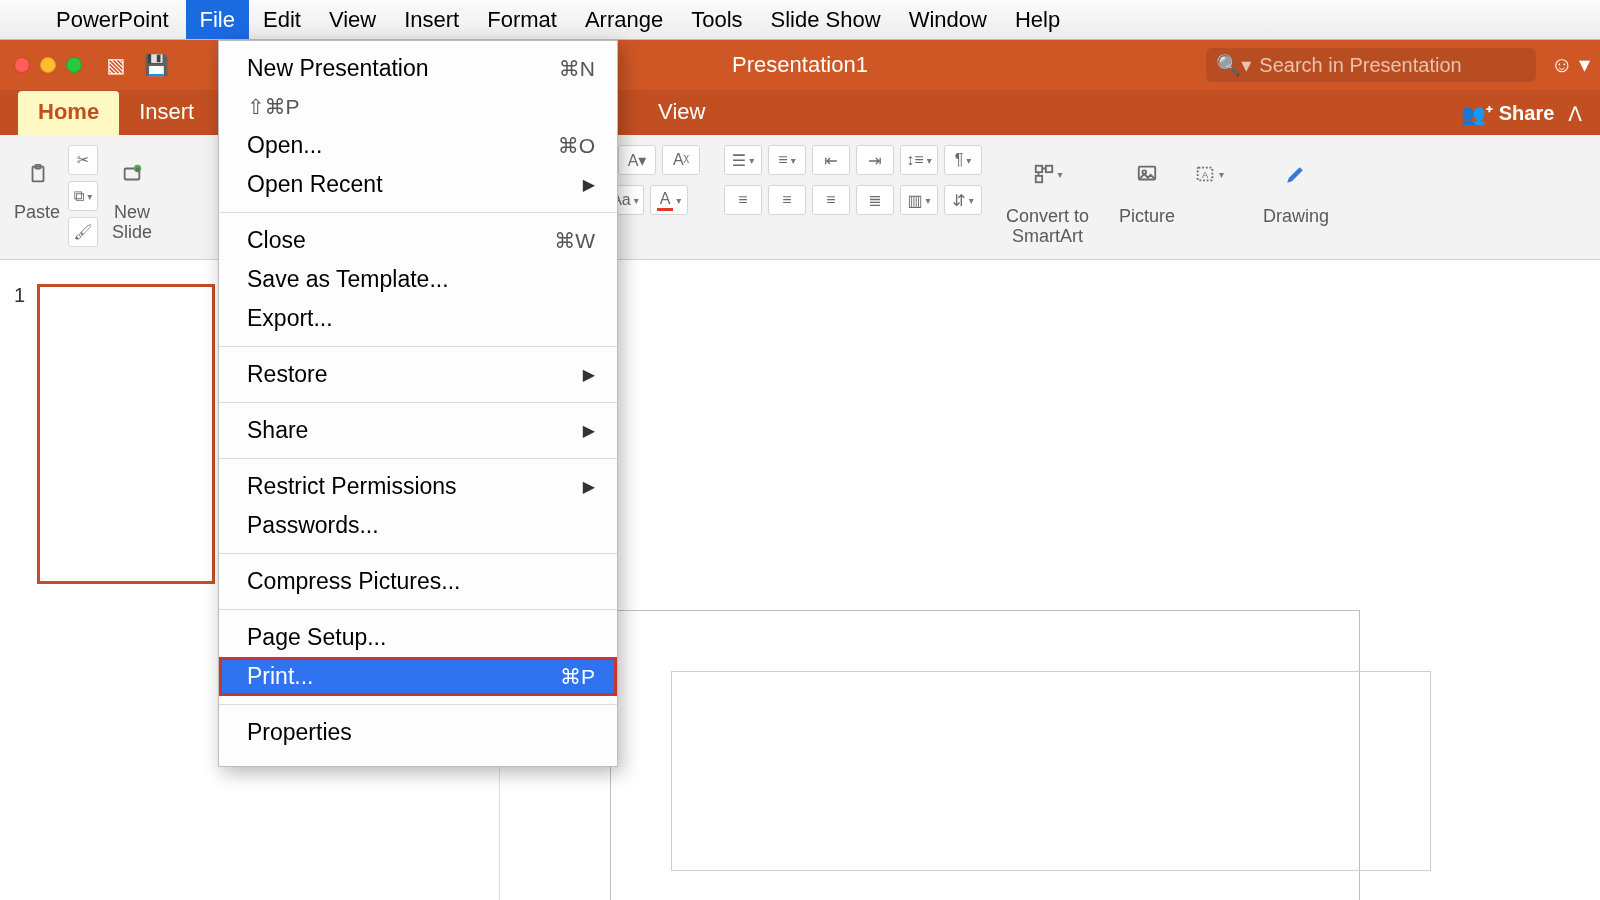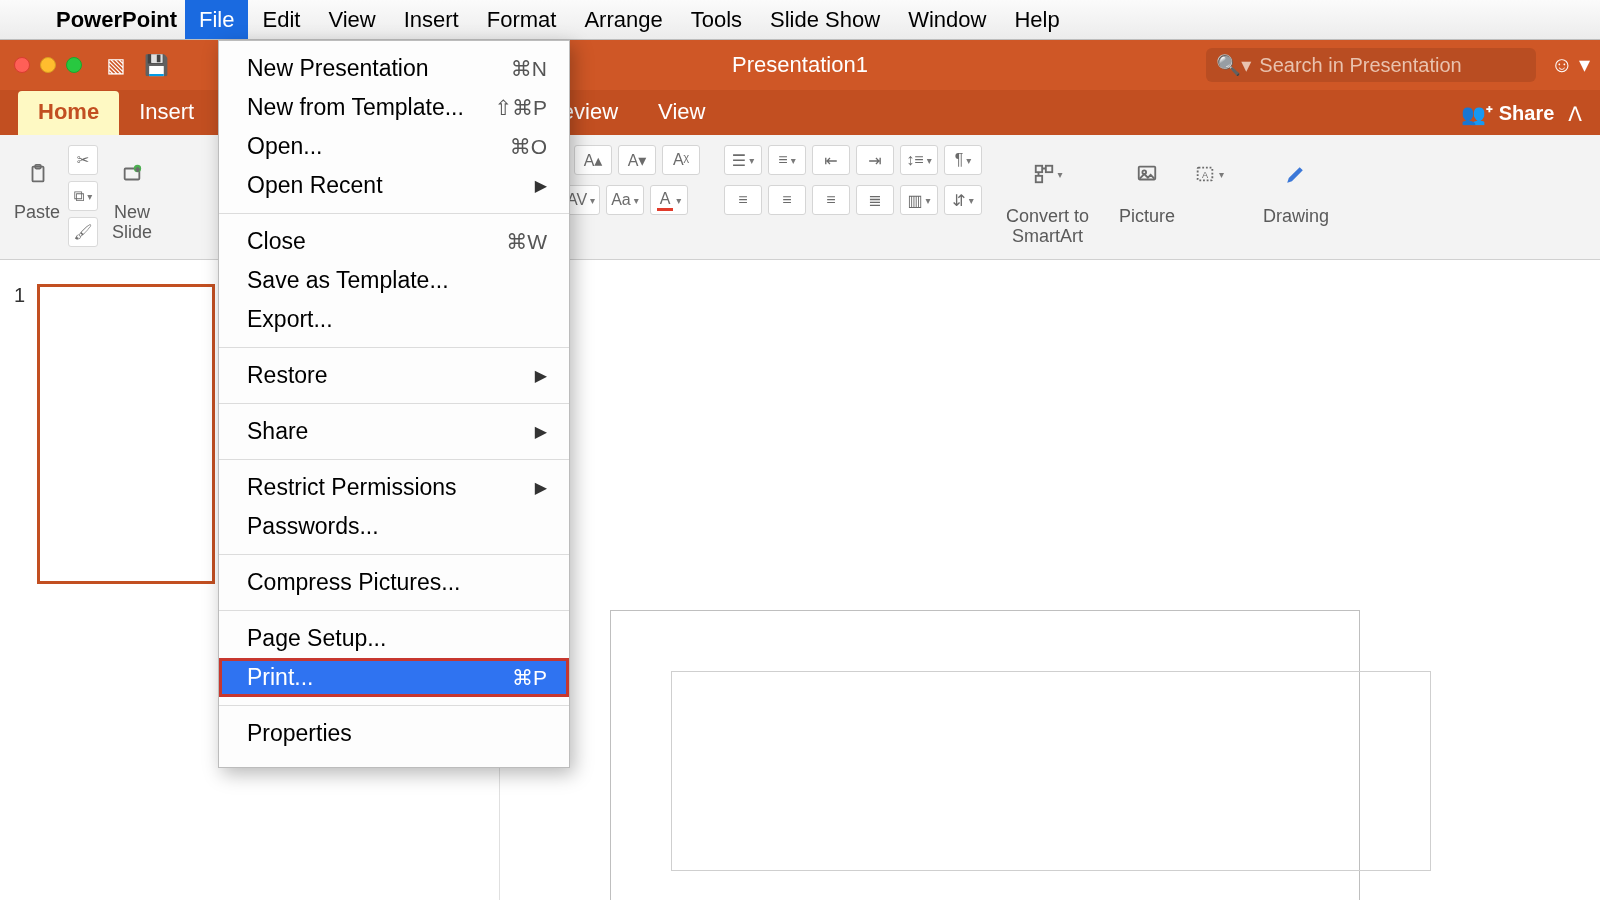--- a/index.html
+++ b/index.html
@@ -1,21 +1,21 @@
 <!DOCTYPE html>
 <html><head>
 <meta charset="utf-8">
 <style>
   * { box-sizing: border-box; margin: 0; padding: 0; }
   html, body { width: 1600px; height: 900px; font-family: -apple-system, "Helvetica Neue", Arial, sans-serif; overflow: hidden; background: #ffffff; }
   
   .menubar { height: 40px; background: linear-gradient(#fbfbfb,#ececec); border-bottom: 1px solid #bdbdbd; display: flex; align-items: center; padding: 0 10px; font-size: 22px; }
   .menubar .apple { width: 28px; text-align: center; font-size: 22px; color: #000; }
   .menubar .mi { padding: 0 14px; height: 100%; display: flex; align-items: center; cursor: default; }
-  .menubar .mi.bold { font-weight: 700; padding-left: 18px; padding-right: 8px; }
+  .menubar .mi.bold { font-weight: 400; padding-left: 18px; padding-right: 17px; }
   .menubar .mi.active { background: #1a6ae0; color: #fff; text-align: center; }
   
   .titlebar { height: 50px; background: #cf5726; display: flex; align-items: center; padding: 0 10px; position: relative; }
   .traffic { display: flex; gap: 10px; margin-left: 4px; }
   .dot { width: 16px; height: 16px; border-radius: 50%; }
   .dot.red { background: #ff5f57; border:1px solid #d83c31;}
   .dot.yellow { background: #ffbd2e; border:1px solid #d89c22;}
   .dot.green { background: #28c840; border:1px solid #1da52c;}
   .qat { display: flex; gap: 16px; margin-left: 22px; color: #fff; font-size: 20px; }
   .qat .qbtn { width: 24px; text-align: center; }
@@ -33,21 +33,21 @@
   .ribbon { height: 125px; background: #f3f3f3; border-bottom: 1px solid #d0d0d0; display: flex; align-items: flex-start; padding: 10px 14px 0 14px; gap: 10px; position: relative; }
   .rgroup { display: flex; flex-direction: column; align-items: center; gap: 4px; }
   .bigbtn { width: 48px; height: 58px; display:flex; align-items:center; justify-content:center; border:1px solid transparent; border-radius:3px; }
   .lbl { font-size: 18px; color: #5a5a5a; text-align:center; line-height:1.1; }
   .iconbox { width:38px; height:30px; border:1px solid #d5d5d5; border-radius:3px; background:#fff; display:flex; align-items:center; justify-content:center; font-size:16px; color:#6b6b6b;}
   .iconrow { display:flex; gap:6px; }
   .stackcol { display:flex; flex-direction:column; gap:6px; }
   .smallbtn { width:30px; height:30px; border:1px solid #d9d9d9; border-radius:3px; background:#fff; display:flex; align-items:center; justify-content:center; font-size:15px; color:#6b6b6b;}
   .dd::after { content:"▾"; font-size:10px; margin-left:3px; color:#7a7a7a;}
   
-  .dropdown { position: absolute; top: 40px; left: 218px; width: 352px; background: #fdfdfd; border: 1px solid #bcbcbc; box-shadow: 4px 6px 18px rgba(0,0,0,0.28); z-index: 50; padding: 8px 0 14px 0; font-size: 23px; }
+  .dropdown { position: absolute; top: 40px; left: 218px; width: 400px; background: #fdfdfd; border: 1px solid #bcbcbc; box-shadow: 4px 6px 18px rgba(0,0,0,0.28); z-index: 50; padding: 8px 0 14px 0; font-size: 23px; }
   .dropdown .ditem { display: flex; align-items: center; justify-content: space-between; padding: 6px 22px 6px 28px; color: #000; min-height:38px;}
   .dropdown .ditem.highlight { background: #2f73f1; color: #fff; outline: 3px solid #c7372e; outline-offset:-3px; }
   .dropdown .sep { height: 1px; background: #dcdcdc; margin: 8px 0; }
   .dropdown .shortcut { color: #555; font-size: 21px; }
   .dropdown .ditem.highlight .shortcut { color: #fff; }
   .dropdown .arrow { font-size:16px; color:#333; }
   
   .workarea { position: absolute; top: 260px; left: 0; right: 0; bottom: 0; display:flex; }
   .slidepanel { width: 500px; background:#fff; border-right:1px solid #e0e0e0; padding: 24px 0 0 14px; }
   .slidethumb-wrap { display:flex; align-items:flex-start; gap:12px; }
@@ -76,21 +76,20 @@
   <div class="mi">Window</div>
   <div class="mi">Help</div>
 </div>
 
 <div class="dropdown" id="dropdown">
     <div class="ditem">
       <span>New Presentation</span>
       <span class="shortcut">⌘N</span>
     </div>
     <div class="ditem">
-      <span>New from Template...</span>
       <span class="shortcut">⇧⌘P</span>
     </div>
     <div class="ditem">
       <span>Open...</span>
       <span class="shortcut">⌘O</span>
     </div>
     <div class="ditem">
       <span>Open Recent</span>
       <span class="arrow">▶</span>
     </div>

